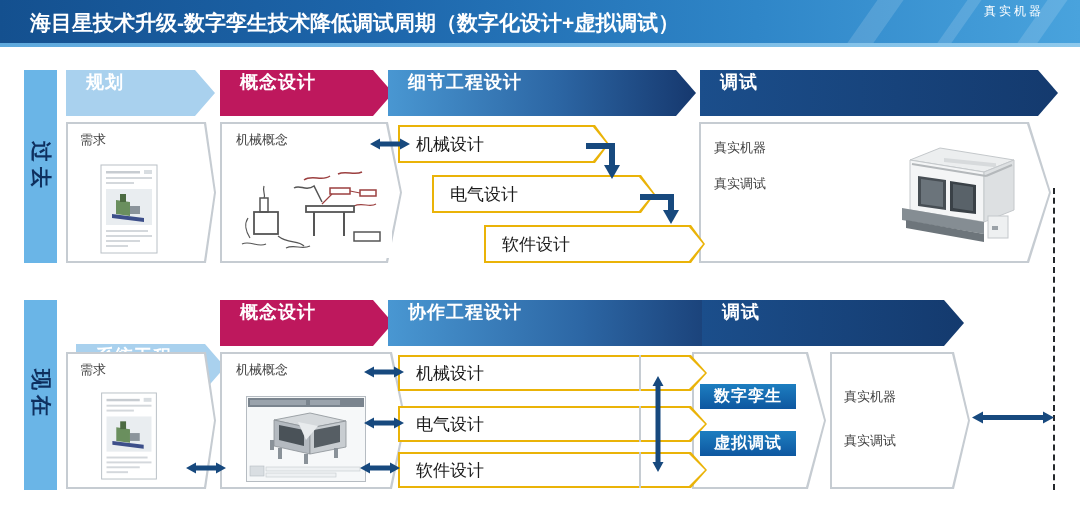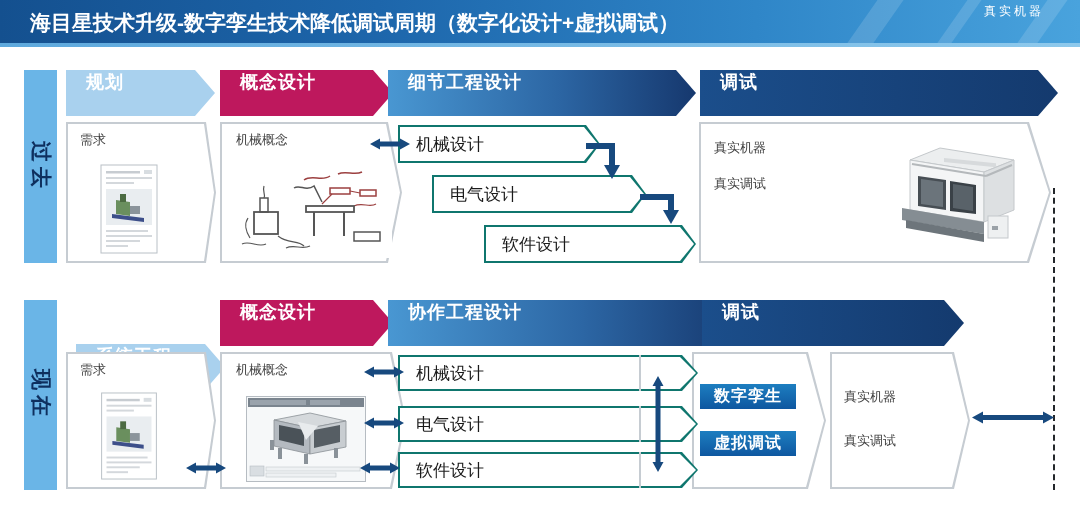--- a/index.html
+++ b/index.html
@@ -33,21 +33,21 @@
   .st-dark{background:linear-gradient(90deg,#1b4e8b 0%,#143a6e 100%);}
 
   
   .wbox{position:absolute;background:#c6ccd2;}
   .wfill{position:absolute;inset:2px;background:#ffffff;}
   .chev10{clip-path:polygon(0 0,calc(100% - 10px) 0,100% 50%,calc(100% - 10px) 100%,0 100%);}
   .chev14{clip-path:polygon(0 0,calc(100% - 14px) 0,100% 50%,calc(100% - 14px) 100%,0 100%);}
   .chev16{clip-path:polygon(0 0,calc(100% - 16px) 0,100% 50%,calc(100% - 16px) 100%,0 100%);}
   .chev18{clip-path:polygon(0 0,calc(100% - 18px) 0,100% 50%,calc(100% - 18px) 100%,0 100%);}
   .chev22{clip-path:polygon(0 0,calc(100% - 22px) 0,100% 50%,calc(100% - 22px) 100%,0 100%);}
-  .bar{position:absolute;background:#0f766e;}
+  .bar{position:absolute;background:#eab308;padding-left:9px;}
   .bar .bar-label{position:absolute;left:18px;top:50%;transform:translateY(-50%);font-size:17px;color:#1b1b1b;z-index:2;}
   .bar .divider{position:absolute;top:0;bottom:0;width:2px;background:#c6ccd2;z-index:2;}
 
   
   .lbl{position:absolute;font-size:13px;color:#404040;white-space:nowrap;z-index:5;}
   .badge{position:absolute;width:96px;height:25px;display:flex;align-items:center;justify-content:center;
     background:linear-gradient(180deg,#1d7ec0 0%,#0e57a0 100%);color:#fff;font-size:16px;font-weight:700;letter-spacing:1px;z-index:6;}
   .save-text{position:absolute;left:968px;top:426px;width:88px;text-align:center;color:#e0201f;
     font-size:21px;font-weight:700;line-height:25px;z-index:6;}
 

